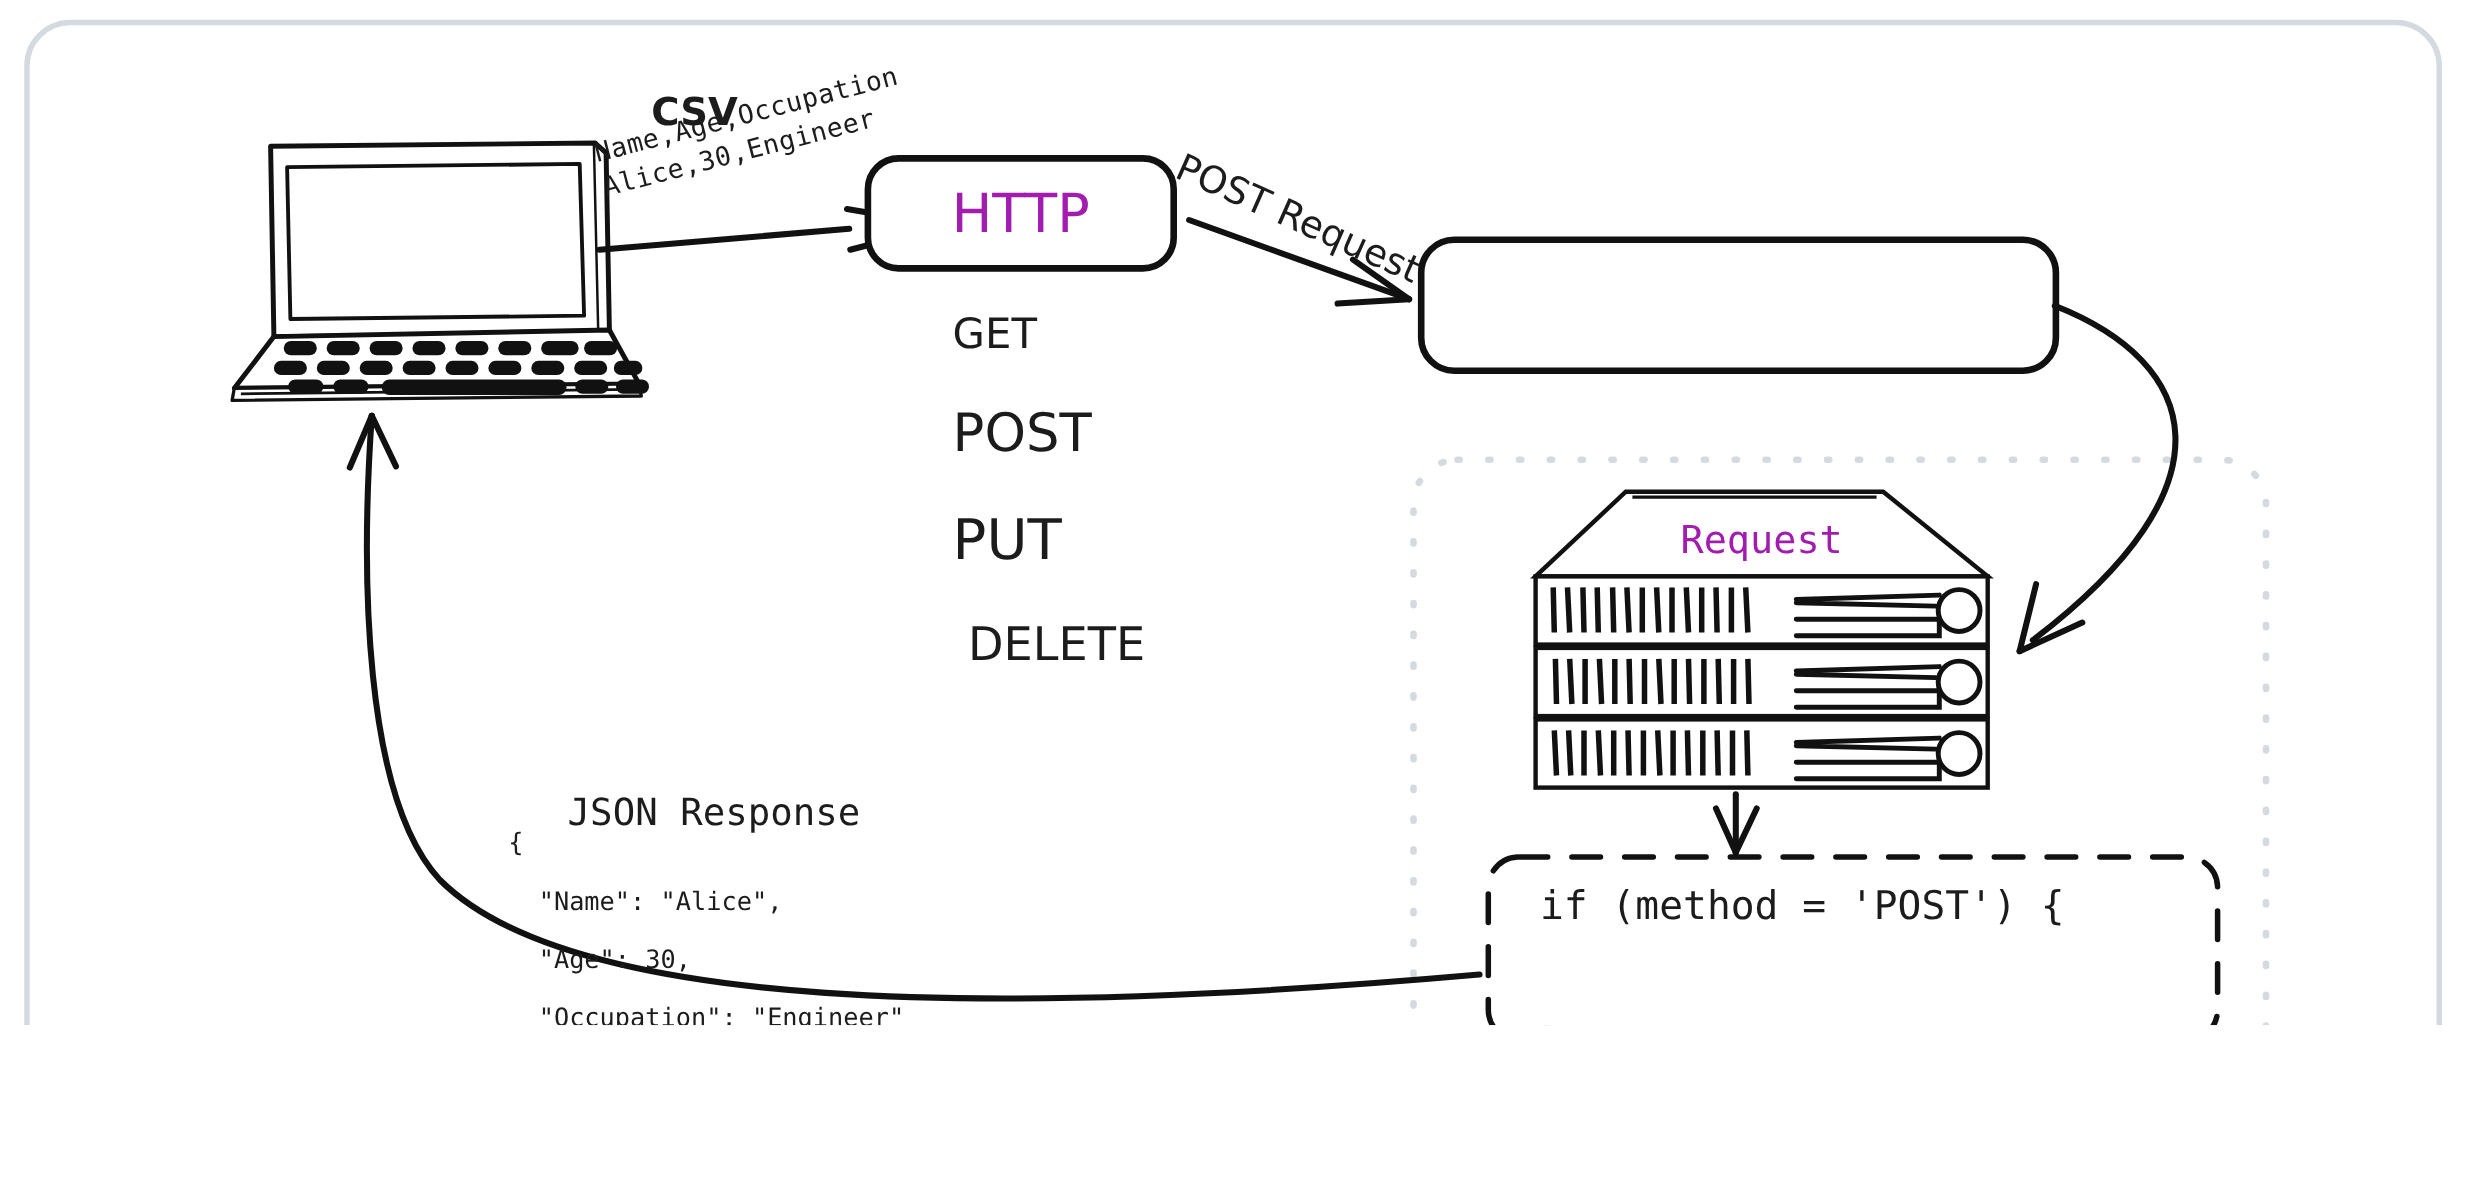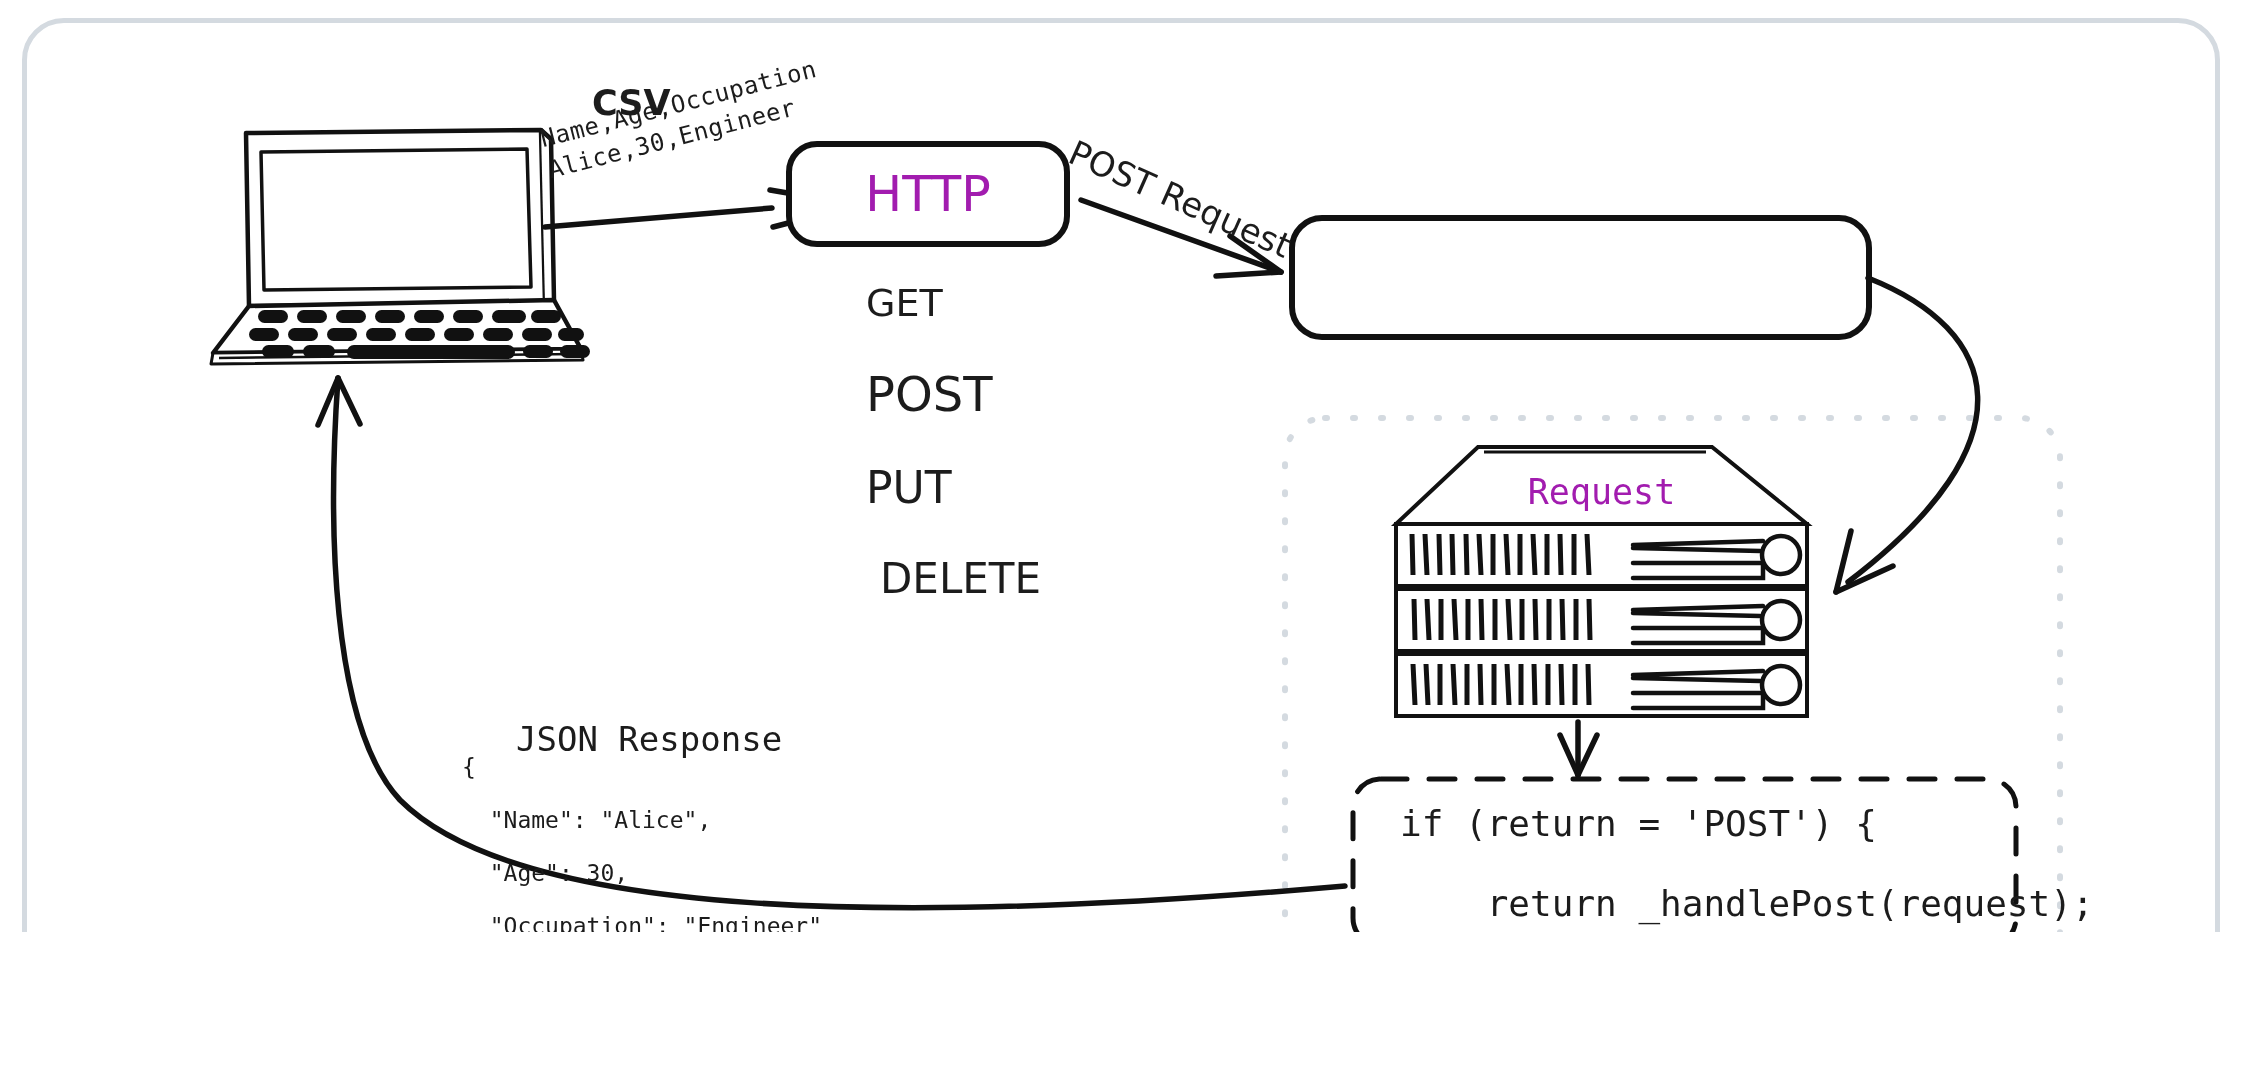--- a/index.html
+++ b/index.html
@@ -192,32 +192,31 @@
   <div style="position:absolute; left:538px; top:128px; transform:rotate(-14.5deg); transform-origin:0 0;">
     <div class="txt mono" style="position:relative; left:0; top:0; font-size:24px; letter-spacing:0.5px;">Name,Age,Occupation</div>
     <div class="txt mono" style="position:relative; left:0; top:8px; font-size:24px; letter-spacing:0.5px;">Alice,30,Engineer</div>
   </div>
 
   <div class="box-label sans" style="left:789px; top:144px; width:278px; height:100px; font-size:49px; font-weight:500;">HTTP</div>
 
   <div style="position:absolute; left:866px; top:284px;">
     <div class="txt sans" style="position:relative; left:0; top:0; font-size:38px; font-weight:500;">GET</div>
     <div class="txt sans" style="position:relative; left:0; top:48px; font-size:48px; font-weight:500;">POST</div>
-    <div class="txt sans" style="position:relative; left:0; top:96px; font-size:44px; font-weight:500;">PUT</div>
+    <div class="txt sans" style="position:relative; left:0; top:96px; font-size:51px; font-weight:500;">PUT</div>
     <div class="txt sans" style="position:relative; left:0; top:144px; font-size:42px; font-weight:500;margin-left:14px;">DELETE</div>
   </div>
 
   <div class="txt sans" style="left:1078px; top:135px; font-size:34px; font-weight:500; transform:rotate(24deg); transform-origin:0 0;">POST Request</div>
 
 
   <div class="box-label mono" style="left:1396px; top:470px; width:411px; height:44px; font-size:35px;">Request</div>
 
   <div style="position:absolute; left:1400px; top:806px;">
-    <div class="txt mono code-line" style="position:relative; left:0; top:0; font-size:36px;">if (return = 'POST') {</div>
-    <div class="txt mono code-line" style="position:relative; left:0; top:44px; font-size:36px;">    return _handlePost(request);</div>
+    <div class="txt mono code-line" style="position:relative; left:0; top:0; font-size:36px;">if (method = 'POST') {</div>
     <div class="txt mono code-line" style="position:relative; left:0; top:88px; font-size:36px;">}</div>
   </div>
 
   <div class="txt mono" style="left:516px; top:722px; font-size:34px;">JSON Response</div>
 
   <div style="position:absolute; left:462px; top:756px;">
     <div class="txt mono code-line" style="position:relative; left:0; top:0; font-size:23px;">{</div>
     <div class="txt mono code-line" style="position:relative; left:0; top:30px; font-size:23px;">  "Name": "Alice",</div>
     <div class="txt mono code-line" style="position:relative; left:0; top:60px; font-size:23px;">  "Age": 30,</div>
     <div class="txt mono code-line" style="position:relative; left:0; top:90px; font-size:23px;">  "Occupation": "Engineer"</div>

